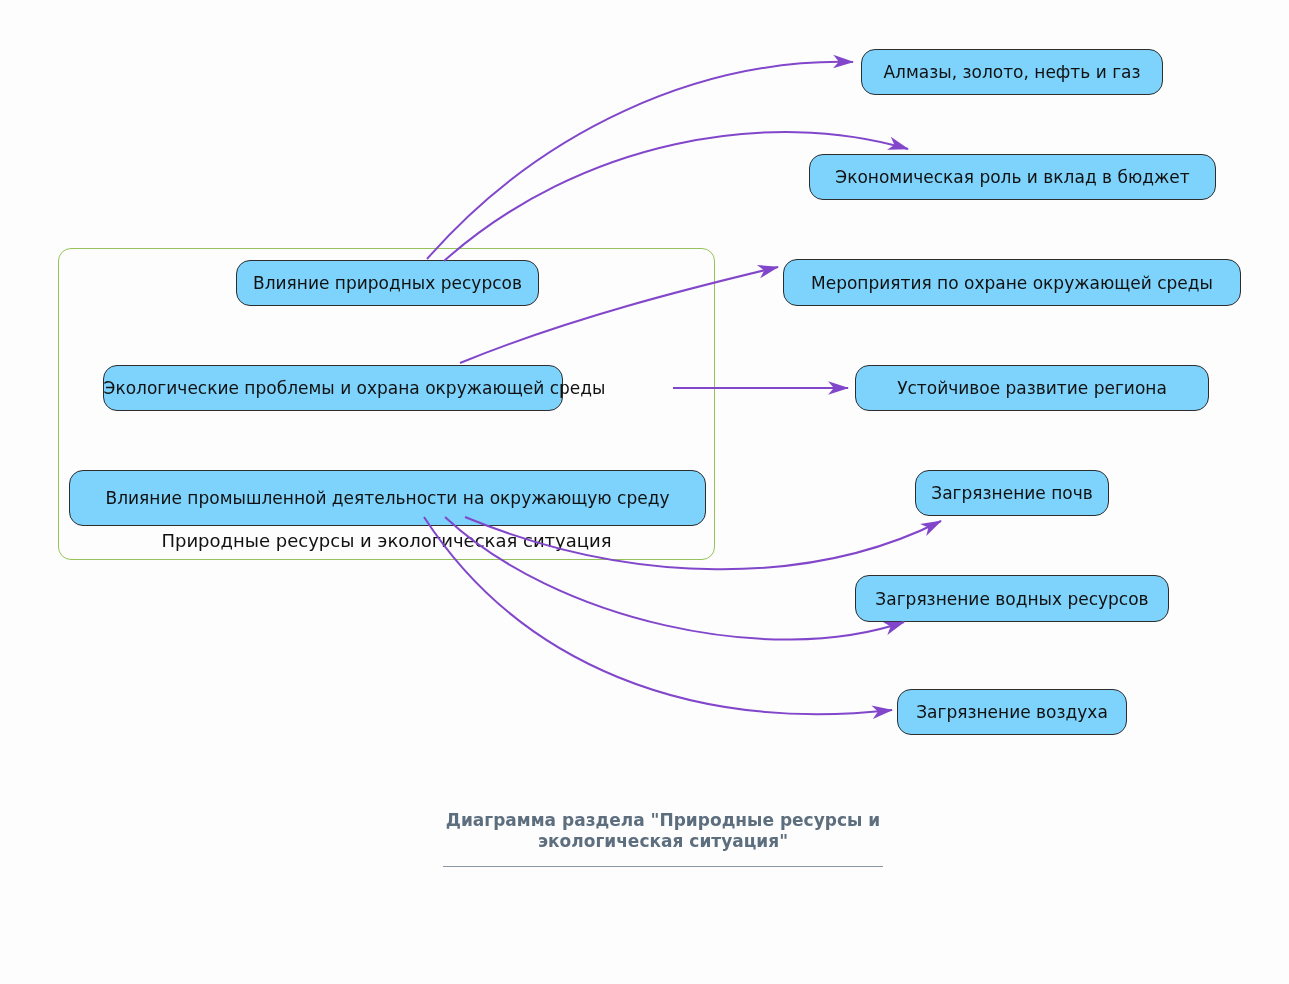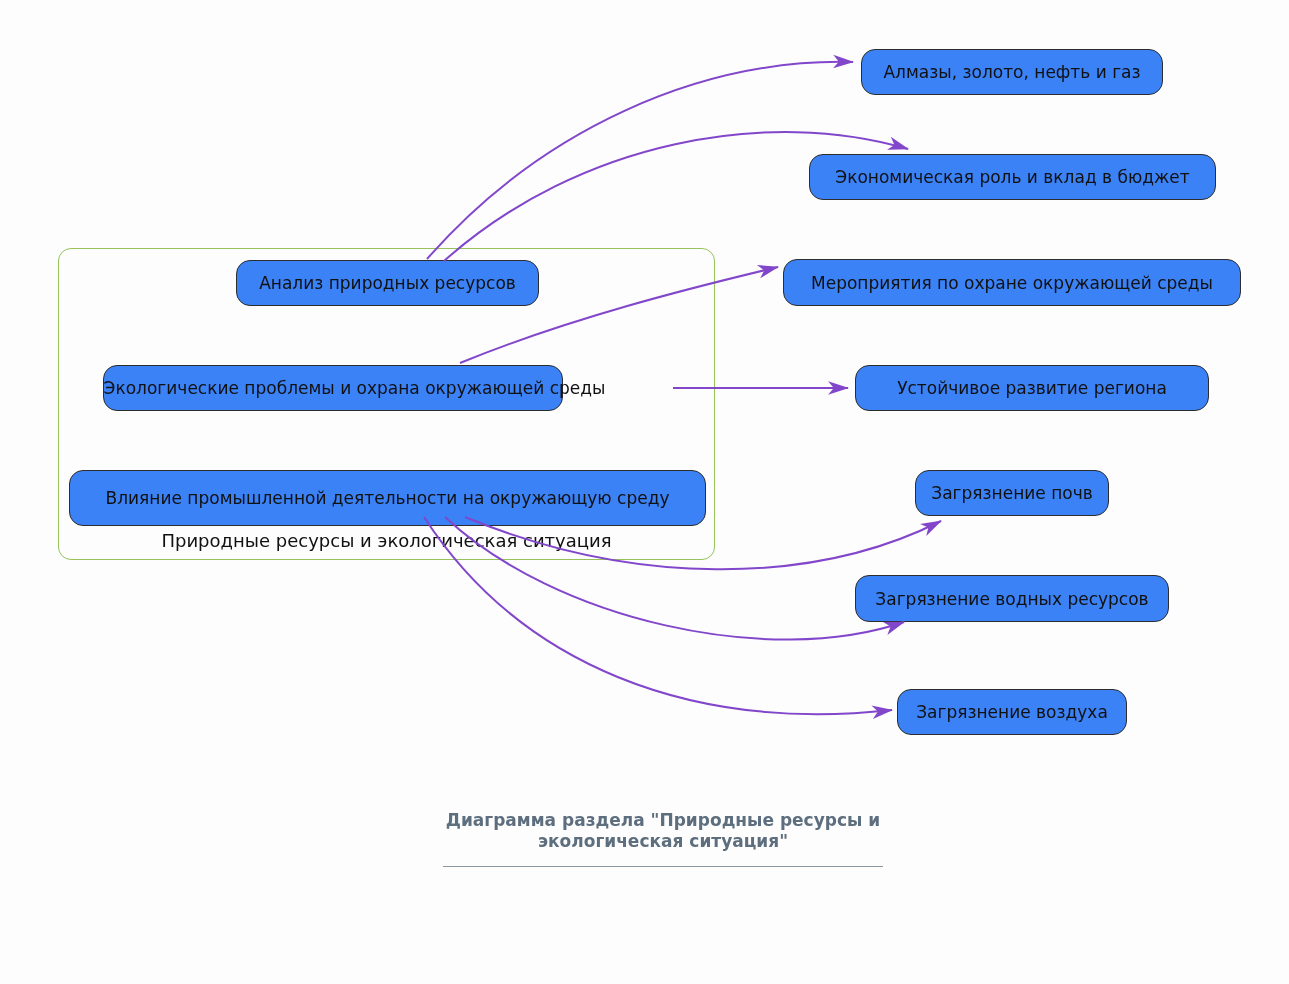--- a/index.html
+++ b/index.html
@@ -8,21 +8,21 @@
     background: #fdfdfd;
     font-family: "DejaVu Sans", "Liberation Sans", sans-serif;
     position: relative;
     overflow: hidden;
   }
   .canvas { position: absolute; left: 0; top: 0; width: 1289px; height: 984px; }
 
   .node {
     position: absolute;
     box-sizing: border-box;
-    background: #3b82f6;
+    background: #7dd3fc;
     border: 1.7px solid #2d2d2d;
     border-radius: 14px;
     display: flex;
     align-items: center;
     justify-content: center;
     font-size: 17px;
     color: #111111;
     white-space: nowrap;
     z-index: 2;
   }
@@ -111,21 +111,21 @@
     <path class="edge" d="M 673 388 L 848 388" marker-end="url(#arrow)"></path>
     <path class="edge" d="M 465 517 C 630 585, 810 587, 941 521" marker-end="url(#arrow)"></path>
     <path class="edge" d="M 445 517 C 555 620, 770 668, 904 622" marker-end="url(#arrow)"></path>
     <path class="edge" d="M 424 517 C 520 665, 690 732, 892 710" marker-end="url(#arrow)"></path>
   </svg>
 
   <div class="cluster"></div>
   <div class="cluster-label">Природные ресурсы и экологическая ситуация</div>
 
   <div class="node n-analiz">
-    <span>Анализ природных ресурсов</span>
+    <span>Влияние природных ресурсов</span>
   </div>
   <div class="node n-eco">
     <span>Экологические проблемы и охрана окружающей среды</span>
   </div>
   <div class="node n-vliyanie">
     <span>Влияние промышленной деятельности на окружающую среду</span>
   </div>
 
   <div class="node n-almazy">
     <span>Алмазы, золото, нефть и газ</span>

